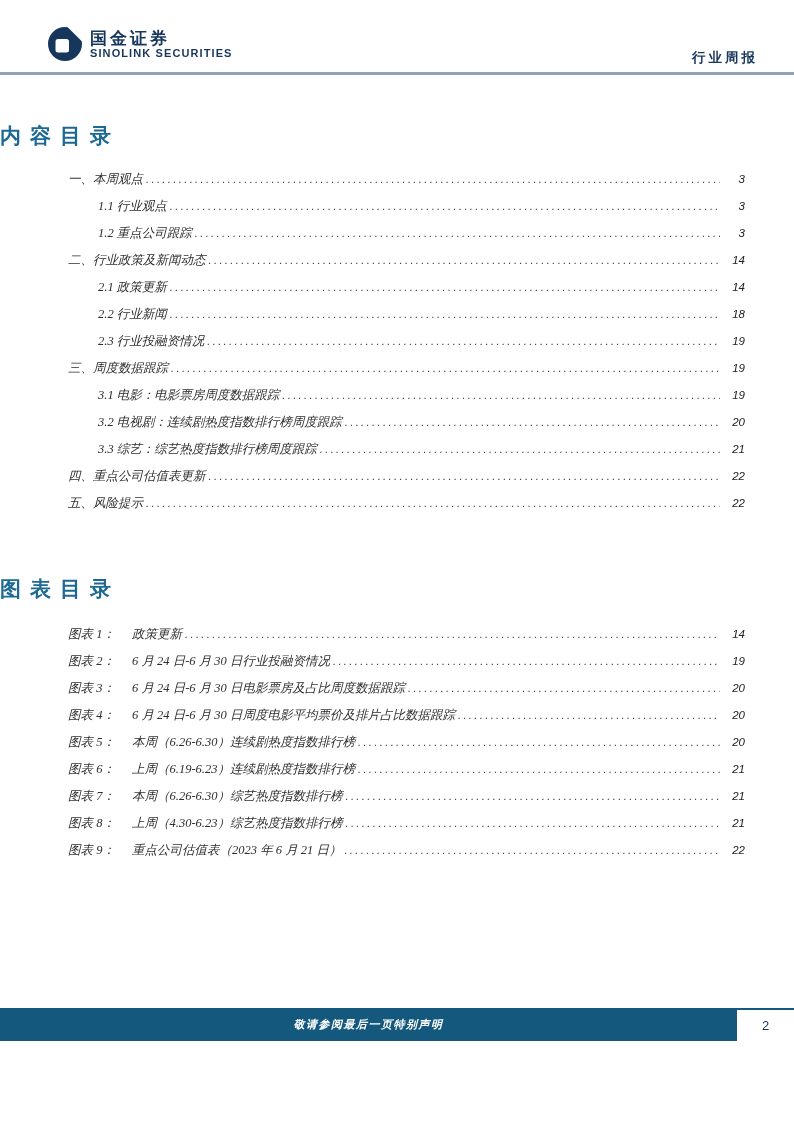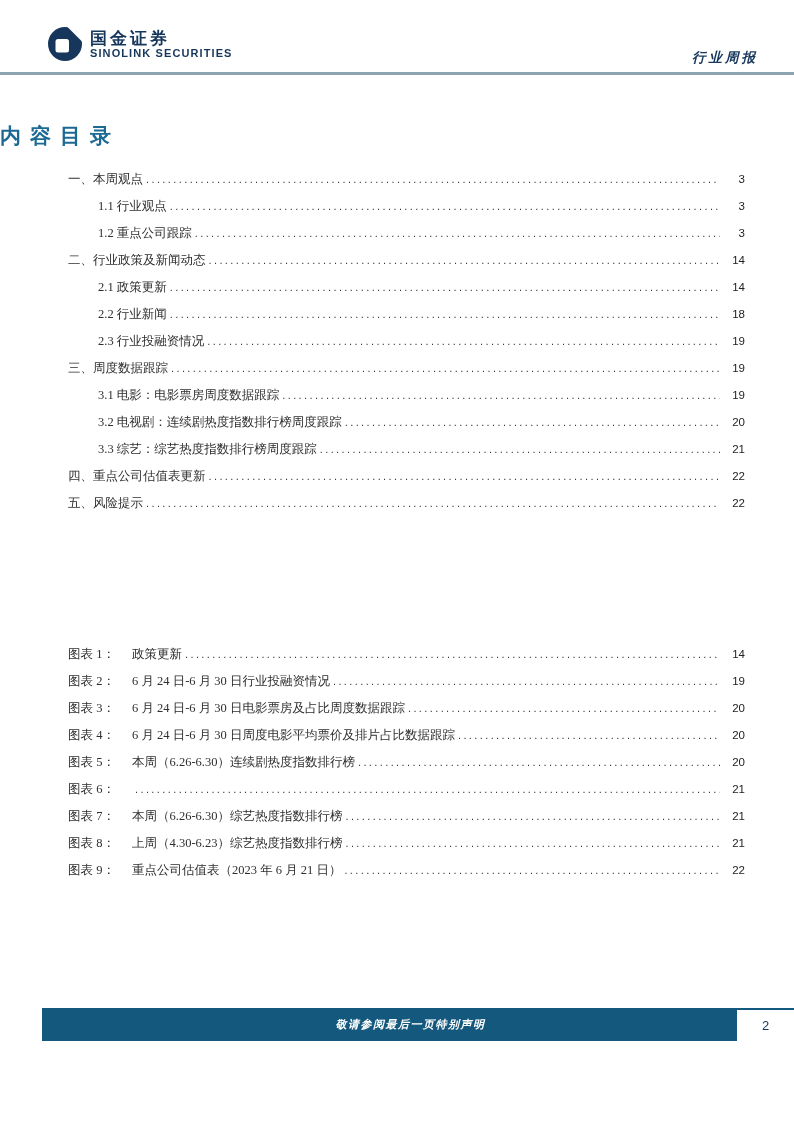--- a/index.html
+++ b/index.html
@@ -19,40 +19,40 @@
   .logo-cn {
     font-size:17px; font-weight:bold; color:#16365C; letter-spacing:3px;
     font-family:"Liberation Serif", serif;
   }
   .logo-en {
     margin-top:1px; font-size:11px; font-weight:bold; color:#16365C;
     letter-spacing:1.1px; font-family:"Liberation Sans", sans-serif;
   }
   .doc-type {
     position:absolute; right:36px; bottom:5px;
-    font-size:13.5px; font-weight:bold; font-style:italic;
+    font-size:13.5px; font-weight:bold; 
     color:#16365C; letter-spacing:3px;
   }
 
   
   .section-title {
     position:absolute; left:0; width:100%; 
     font-size:21px; font-weight:bold; color:#1C6A94; letter-spacing:9px;
   }
   .toc-title-pos  { top:122px; }
   .figs-title-pos { top:575px; }
 
   
   .list { position:absolute; left:68px; right:49px; }
   .toc-list-pos  { top:166px; }
-  .figs-list-pos { top:621px;margin-top:20px; }
+  .figs-list-pos { top:621px; }
 
   .row {
     display:flex; align-items:baseline; height:27px; line-height:27px;
-    font-size:12.5px; color:#2e2e2e; white-space:nowrap;
+    font-size:12.5px; color:#2e2e2e; white-space:nowrap;font-style:italic;
   }
   .row.sub { padding-left:30px; }
   .label { white-space:nowrap; }
   .fig-num { min-width:64px; white-space:nowrap; }
   .leader {
     flex:1; overflow:hidden; white-space:nowrap; margin:0 3px;
     font-family:"Liberation Sans", sans-serif; font-size:11px;
     letter-spacing:2.4px; color:#3a3a3a;
   }
   .leader::after {
@@ -60,21 +60,21 @@
   }
   .pagenum {
     min-width:22px; text-align:right;
     font-family:"Liberation Sans", sans-serif; font-size:11.5px; color:#222222;
   }
 
   
   .footer { position:absolute; left:0; right:0; bottom:0; height:33px; }
   .footer-bar {
     position:absolute; left:0; top:0; bottom:0; width:737px;
-    background:#14587D; display:flex; align-items:center; justify-content:center;margin-left:42px;
+    background:#14587D; display:flex; align-items:center; justify-content:center;
   }
   .footer-disclaimer {
     color:#ffffff; font-size:11px; font-style:italic; font-weight:bold;
     letter-spacing:1.5px;
   }
   .footer-pagebox {
     position:absolute; left:737px; right:0; top:0; bottom:0;
     background:#ffffff; border-top:2px solid #14587D;
     display:flex; align-items:center; justify-content:center;
   }
@@ -178,20 +178,21 @@
         <span class="pagenum">22</span>
       </div>
 
       <div class="row">
         <span class="label">五、风险提示</span>
         <span class="leader"></span>
         <span class="pagenum">22</span>
       </div>
     </div>
 
+  <div class="section-title figs-title-pos">图表目录</div>
 
   <div class="list figs-list-pos">
 
       <div class="row">
         <span class="fig-num">图表 1：</span>
         <span class="label">政策更新</span>
         <span class="leader"></span>
         <span class="pagenum">14</span>
       </div>
 
@@ -218,20 +219,21 @@
 
       <div class="row">
         <span class="fig-num">图表 5：</span>
         <span class="label">本周（6.26-6.30）连续剧热度指数排行榜</span>
         <span class="leader"></span>
         <span class="pagenum">20</span>
       </div>
 
       <div class="row">
         <span class="fig-num">图表 6：</span>
+        <span class="label">上周（6.19-6.23）连续剧热度指数排行榜</span>
         <span class="leader"></span>
         <span class="pagenum">21</span>
       </div>
 
       <div class="row">
         <span class="fig-num">图表 7：</span>
         <span class="label">本周（6.26-6.30）综艺热度指数排行榜</span>
         <span class="leader"></span>
         <span class="pagenum">21</span>
       </div>

